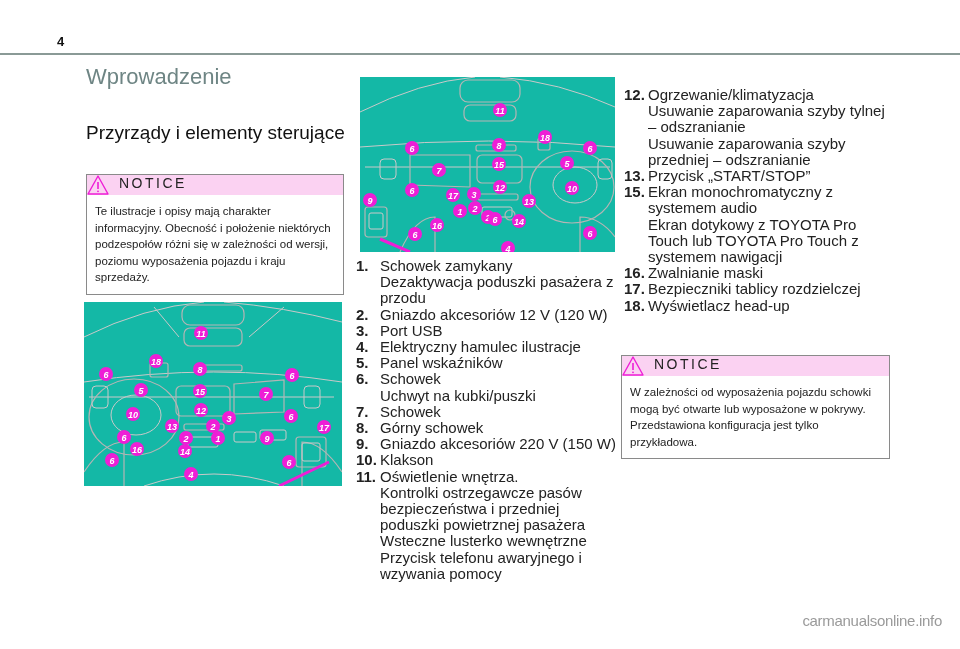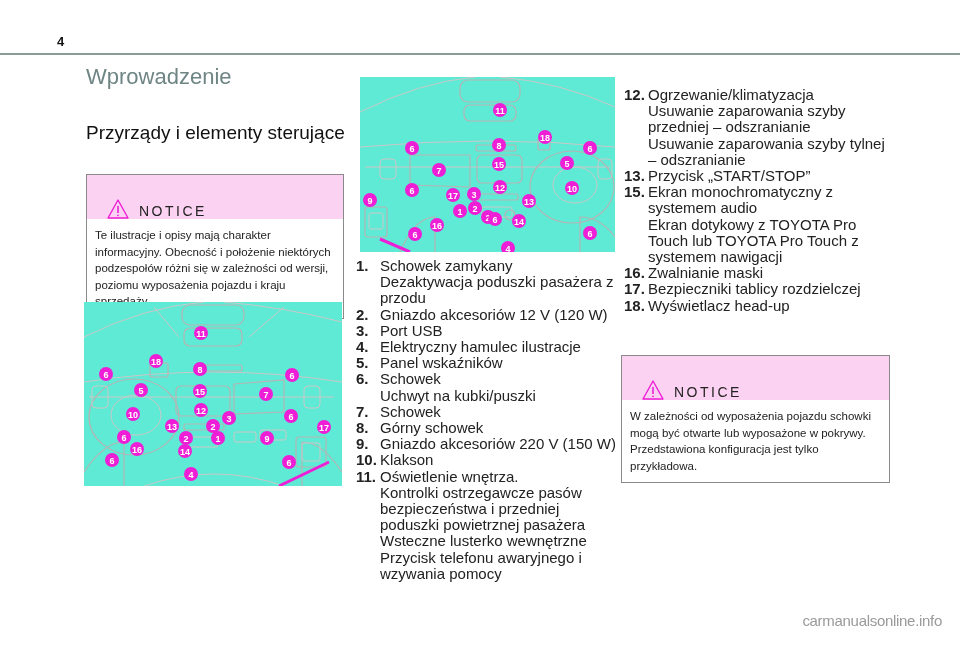--- a/index.html
+++ b/index.html
@@ -3,28 +3,28 @@
 <meta charset="utf-8">
 <style>
   html, body { margin: 0; padding: 0; background: #ffffff; }
   body { width: 960px; height: 649px; position: relative; overflow: hidden; font-family: "Liberation Sans", sans-serif; color: #222; }
   .page-number { position: absolute; left: 57px; top: 34px; font-size: 13px; font-weight: bold; color: #111; }
   .header-rule { position: absolute; left: 0; top: 53px; width: 960px; height: 2px; background: #8a9a96; }
   .section-title { position: absolute; left: 86px; top: 64px; font-size: 22px; color: #6e8584; font-weight: normal; }
   .subsection-title { position: absolute; left: 86px; top: 120px; font-size: 19px; font-weight: normal; color: #111; line-height: 26px; width: 260px; }
 
   .notice { position: absolute; border: 1px solid #8a8a8a; background: #fff; }
-  .notice-head { background: #fbd2f2; height: 44px; display: flex; align-items: flex-end; padding-left: 20px; }
+  .notice-head { background: #fbd2f2; height: 20px; display: flex; align-items: flex-start; padding-left: 0; }
   .notice-head .warn { width: 22px; height: 20px; margin-right: 10px; }
   .notice-head .label { font-size: 14px; letter-spacing: 2.5px; color: #222; }
   .notice-body { font-size: 11.5px; line-height: 16.5px; padding: 8px 8px 8px 8px; color: #222; }
   .notice-1 { left: 86px; top: 174px; width: 256px; }
   .notice-2 { left: 621px; top: 355px; width: 267px; }
 
-  .illus { position: absolute; background: #5eead4; }
+  .illus { position: absolute; background: #14b8a6; font-style: italic; }
   .illus-1 { left: 84px; top: 302px; width: 258px; height: 184px; }
   .illus-2 { left: 360px; top: 77px; width: 255px; height: 175px; }
   .callout { fill: #ee1ed6; }
   .callout-text { fill: #fff; font-size: 9px; font-weight: bold; font-family: "Liberation Sans", sans-serif; text-anchor: middle; dominant-baseline: central; }
   .line { stroke: #c9c9c9; stroke-width: 1; fill: none; }
   .line-d { stroke: #b5b5b5; stroke-width: 1.2; fill: none; }
 
   .legend { position: absolute; font-size: 15px; line-height: 16.2px; color: #222; }
   .legend-1 { left: 356px; top: 258px; width: 260px; }
   .legend-2 { left: 624px; top: 87px; width: 270px; }
@@ -381,22 +381,22 @@
         <div>Przycisk telefonu awaryjnego i wzywania pomocy</div>
       </div>
     </div>
   </div>
 
 <div class="legend legend-2" id="legend-2">
     <div class="legend-item">
       <span class="num">12.</span>
       <div class="lines">
         <div>Ogrzewanie/klimatyzacja</div>
+        <div>Usuwanie zaparowania szyby tylnej – odszranianie</div>
         <div>Usuwanie zaparowania szyby przedniej – odszranianie</div>
-        <div>Usuwanie zaparowania szyby tylnej – odszranianie</div>
       </div>
     </div>
     <div class="legend-item">
       <span class="num">13.</span>
       <div class="lines">
         <div>Przycisk „START/STOP”</div>
       </div>
     </div>
     <div class="legend-item">
       <span class="num">15.</span>

